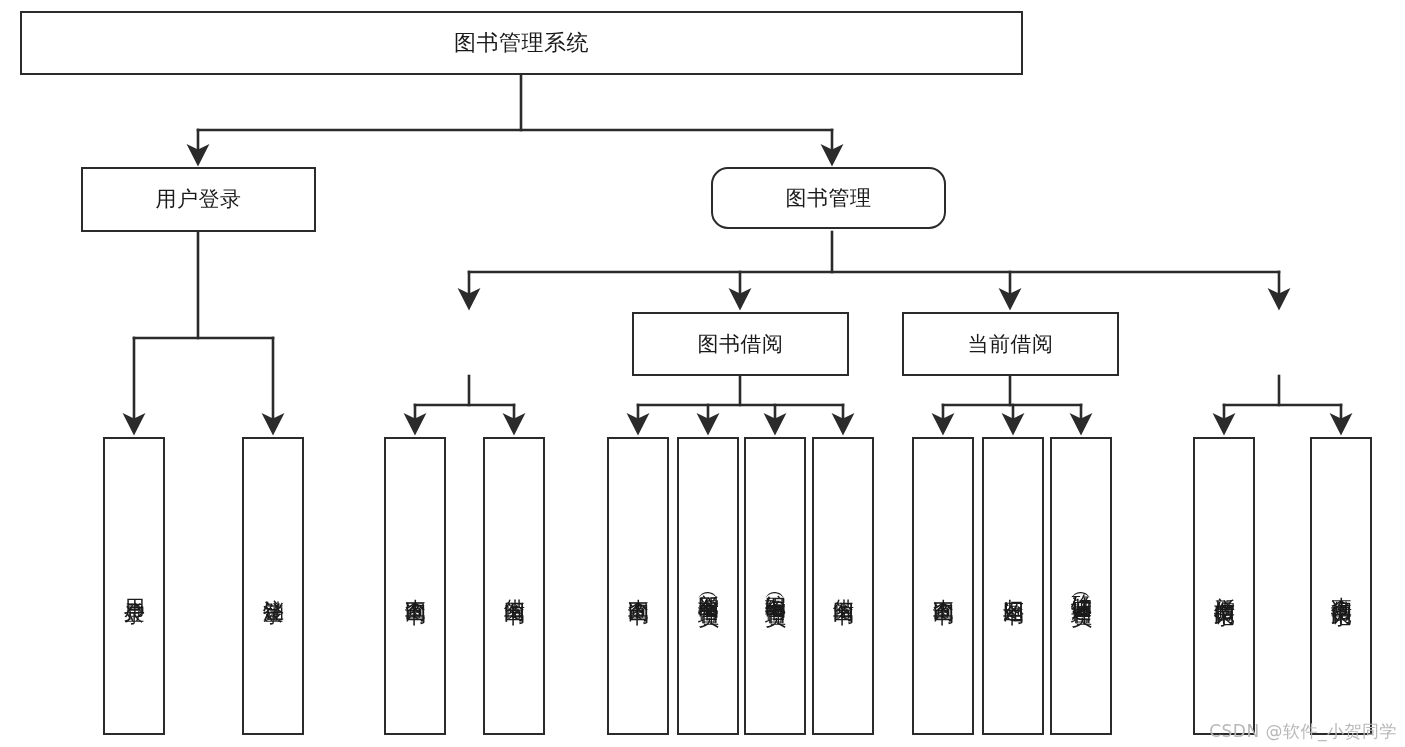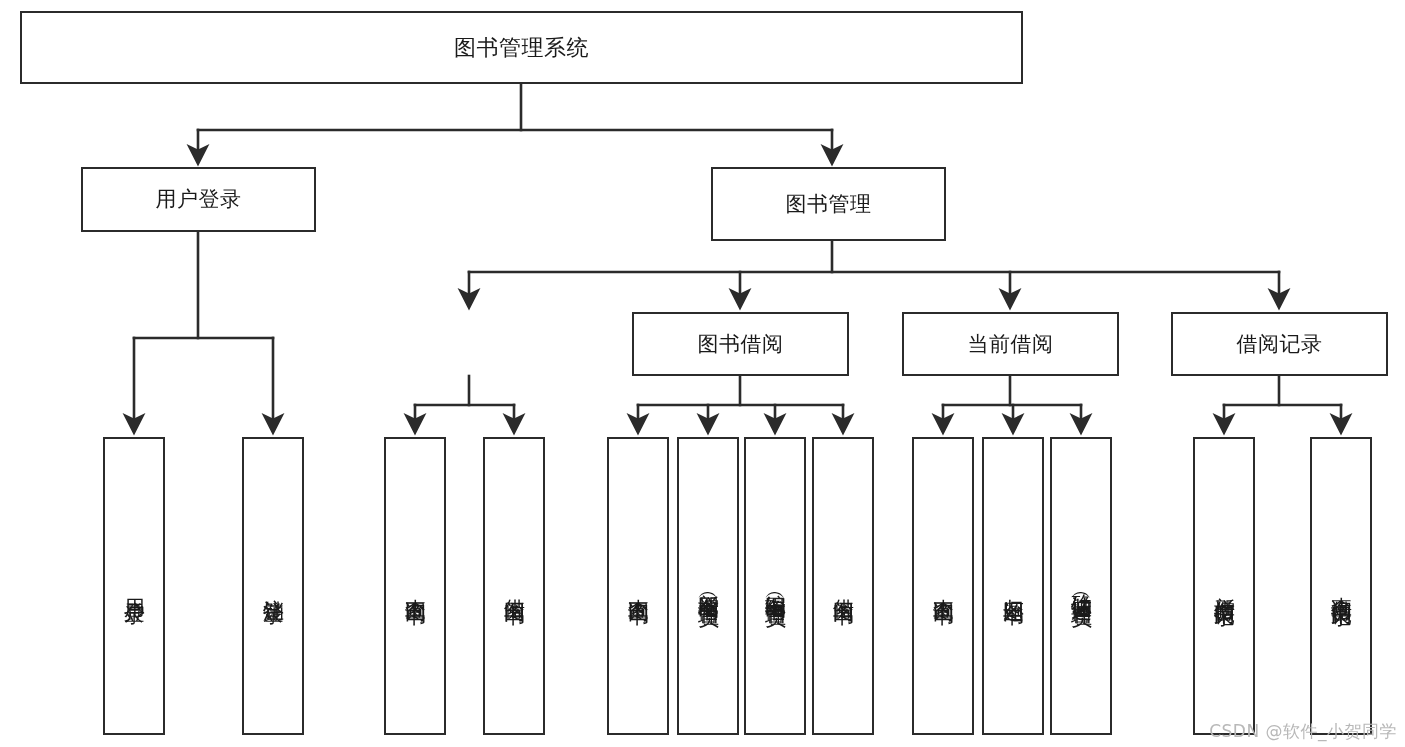--- a/index.html
+++ b/index.html
@@ -123,39 +123,36 @@
       <path d="M1013,405 L1013,424" marker-end="url(#arw)"></path>
       <path d="M1081,405 L1081,424" marker-end="url(#arw)"></path>
 
       <path d="M1279,376 L1279,405"></path>
       <path d="M1224,405 L1341,405"></path>
       <path d="M1224,405 L1224,424" marker-end="url(#arw)"></path>
       <path d="M1341,405 L1341,424" marker-end="url(#arw)"></path>
     </g>
   </svg>
 
-  <div class="node h root" style="left:20px; top:11px; width:1003px; height:73px;">
+  <div class="node h root" style="left:20px; top:11px; width:1003px; height:64px;">
     <span class="node-label">图书管理系统</span>
   </div>
 
   <div class="node h" style="left:81px; top:167px; width:235px; height:65px;">
     <span class="node-label">用户登录</span>
   </div>
-  <div class="node h" style="left:711px; top:167px; width:235px; height:74px;">
+  <div class="node h" style="left:711px; top:167px; width:235px; height:62px;border-radius:17px;">
     <span class="node-label">图书管理</span>
   </div>
 
   <div class="node h" style="left:902px; top:312px; width:217px; height:64px;">
     <span class="node-label">当前借阅</span>
   </div>
   <div class="node h" style="left:632px; top:312px; width:217px; height:64px;">
     <span class="node-label">图书借阅</span>
-  </div>
-  <div class="node h" style="left:1171px; top:312px; width:217px; height:64px;">
-    <span class="node-label">借阅记录</span>
   </div>
 
   <div class="node v" style="left:103px; top:437px; width:62px; height:298px;">
     <span class="node-label">用户登录</span>
   </div>
   <div class="node v" style="left:242px; top:437px; width:62px; height:298px;">
     <span class="node-label">注销登录</span>
   </div>
 
   <div class="node v" style="left:384px; top:437px; width:62px; height:298px;">

